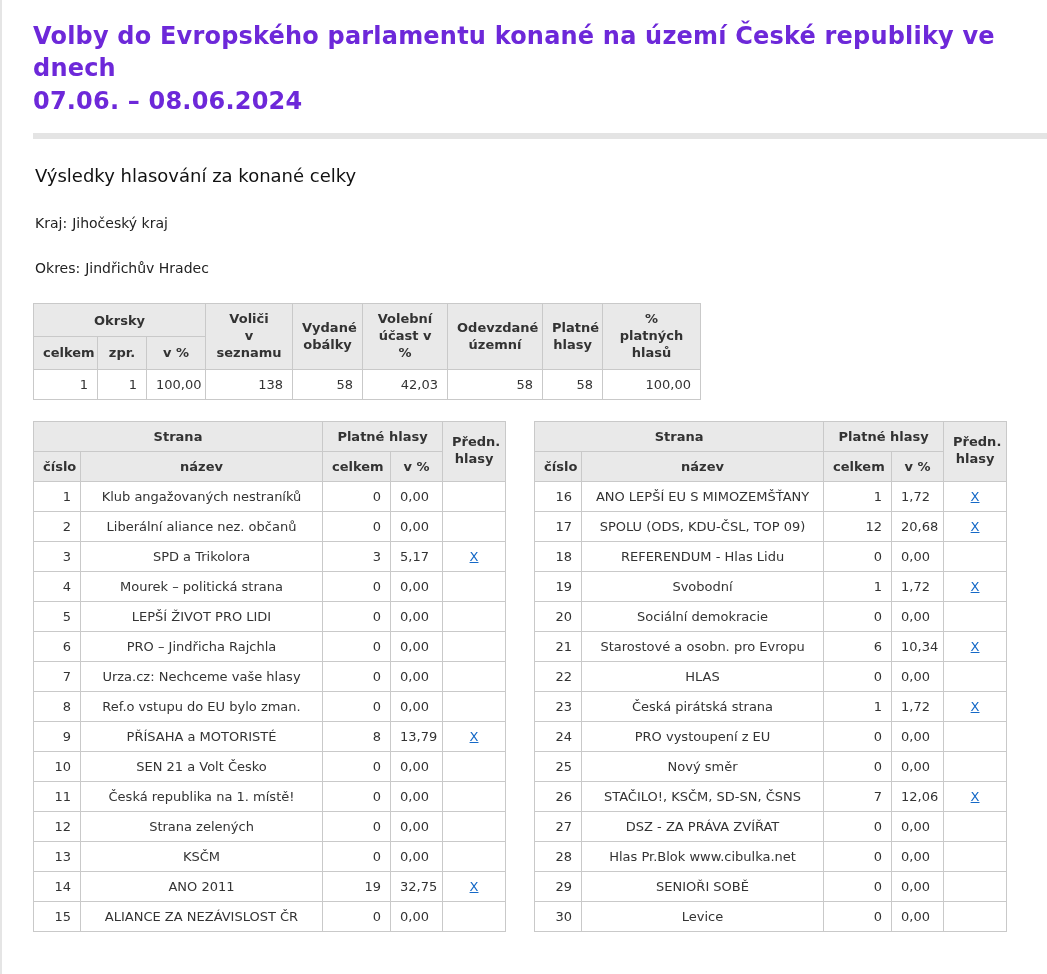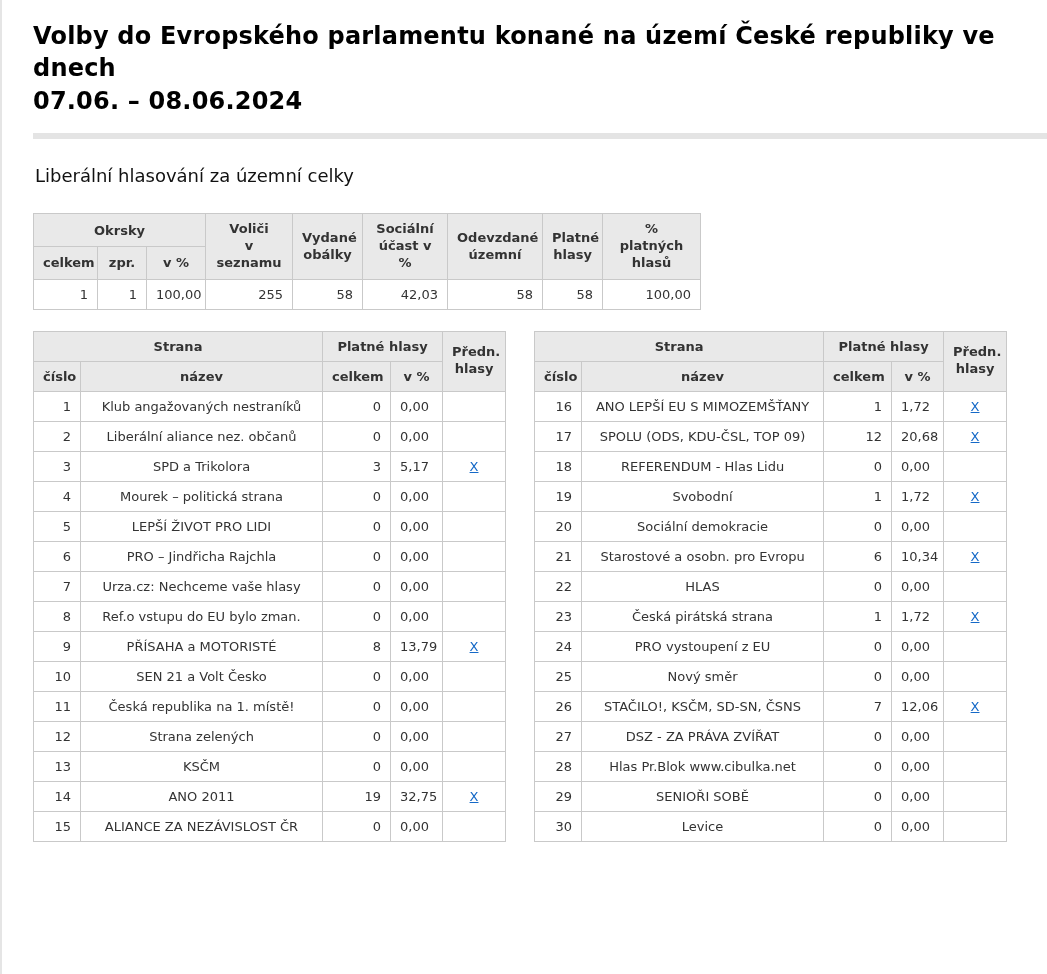--- a/index.html
+++ b/index.html
@@ -9,21 +9,21 @@
     min-height: 974px;
     background: #ffffff;
     border-left: 2px solid #e5e5e5;
     font-family: "DejaVu Sans", "Liberation Sans", sans-serif;
     color: #333333;
   }
   .content { padding: 20px 0 24px 31px; }
 
   .page-title {
     margin: 0;
-    color: #000000;
+    color: #6d28d9;
     font-size: 24px;
     font-weight: bold;
     line-height: 1.35;
     white-space: pre-line;
     letter-spacing: 0.2px;
   }
   .divider {
     height: 6px;
     background: #e4e4e4;
     margin-top: 16px;
@@ -82,63 +82,69 @@
 </head>
 <body>
 
 <div class="content">
 
   <h1 class="page-title">Volby do Evropského parlamentu konané na území České republiky ve dnech
 07.06. – 08.06.2024</h1>
 
   <div class="divider"></div>
 
-  <h2 class="subtitle">Liberální hlasování za územní celky</h2>
-
+  <h2 class="subtitle">Výsledky hlasování za konané celky</h2>
+
+  <p class="region-line">
+    <span class="lbl">Kraj:</span><span>Jihočeský kraj</span>
+  </p>
+  <p class="region-line">
+    <span class="lbl">Okres:</span><span>Jindřichův Hradec</span>
+  </p>
 
   <table class="summary-table">
     <colgroup>
       <col style="width:64px">
         <col style="width:49px">
         <col style="width:59px">
       <col style="width:87px">
         <col style="width:70px">
         <col style="width:85px">
       <col style="width:95px">
         <col style="width:60px">
         <col style="width:98px">
     </colgroup>
     <thead>
       <tr>
         <th colspan="3">Okrsky</th>
         <th rowspan="2" class="pre">Voliči
 v seznamu</th>
         <th rowspan="2" class="pre">Vydané
 obálky</th>
-        <th rowspan="2" class="pre">Sociální
+        <th rowspan="2" class="pre">Volební
 účast v %</th>
         <th rowspan="2" class="pre">Odevzdané
 územní</th>
         <th rowspan="2" class="pre">Platné
 hlasy</th>
         <th rowspan="2" class="pre">% platných
 hlasů</th>
       </tr>
       <tr>
         <th>celkem</th>
         <th>zpr.</th>
         <th>v %</th>
       </tr>
     </thead>
     <tbody>
       <tr>
         <td>1</td>
         <td>1</td>
         <td>100,00</td>
-        <td>255</td>
+        <td>138</td>
         <td>58</td>
         <td>42,03</td>
         <td>58</td>
         <td>58</td>
         <td>100,00</td>
       </tr>
     </tbody>
   </table>
 
   <div class="tables-row">

